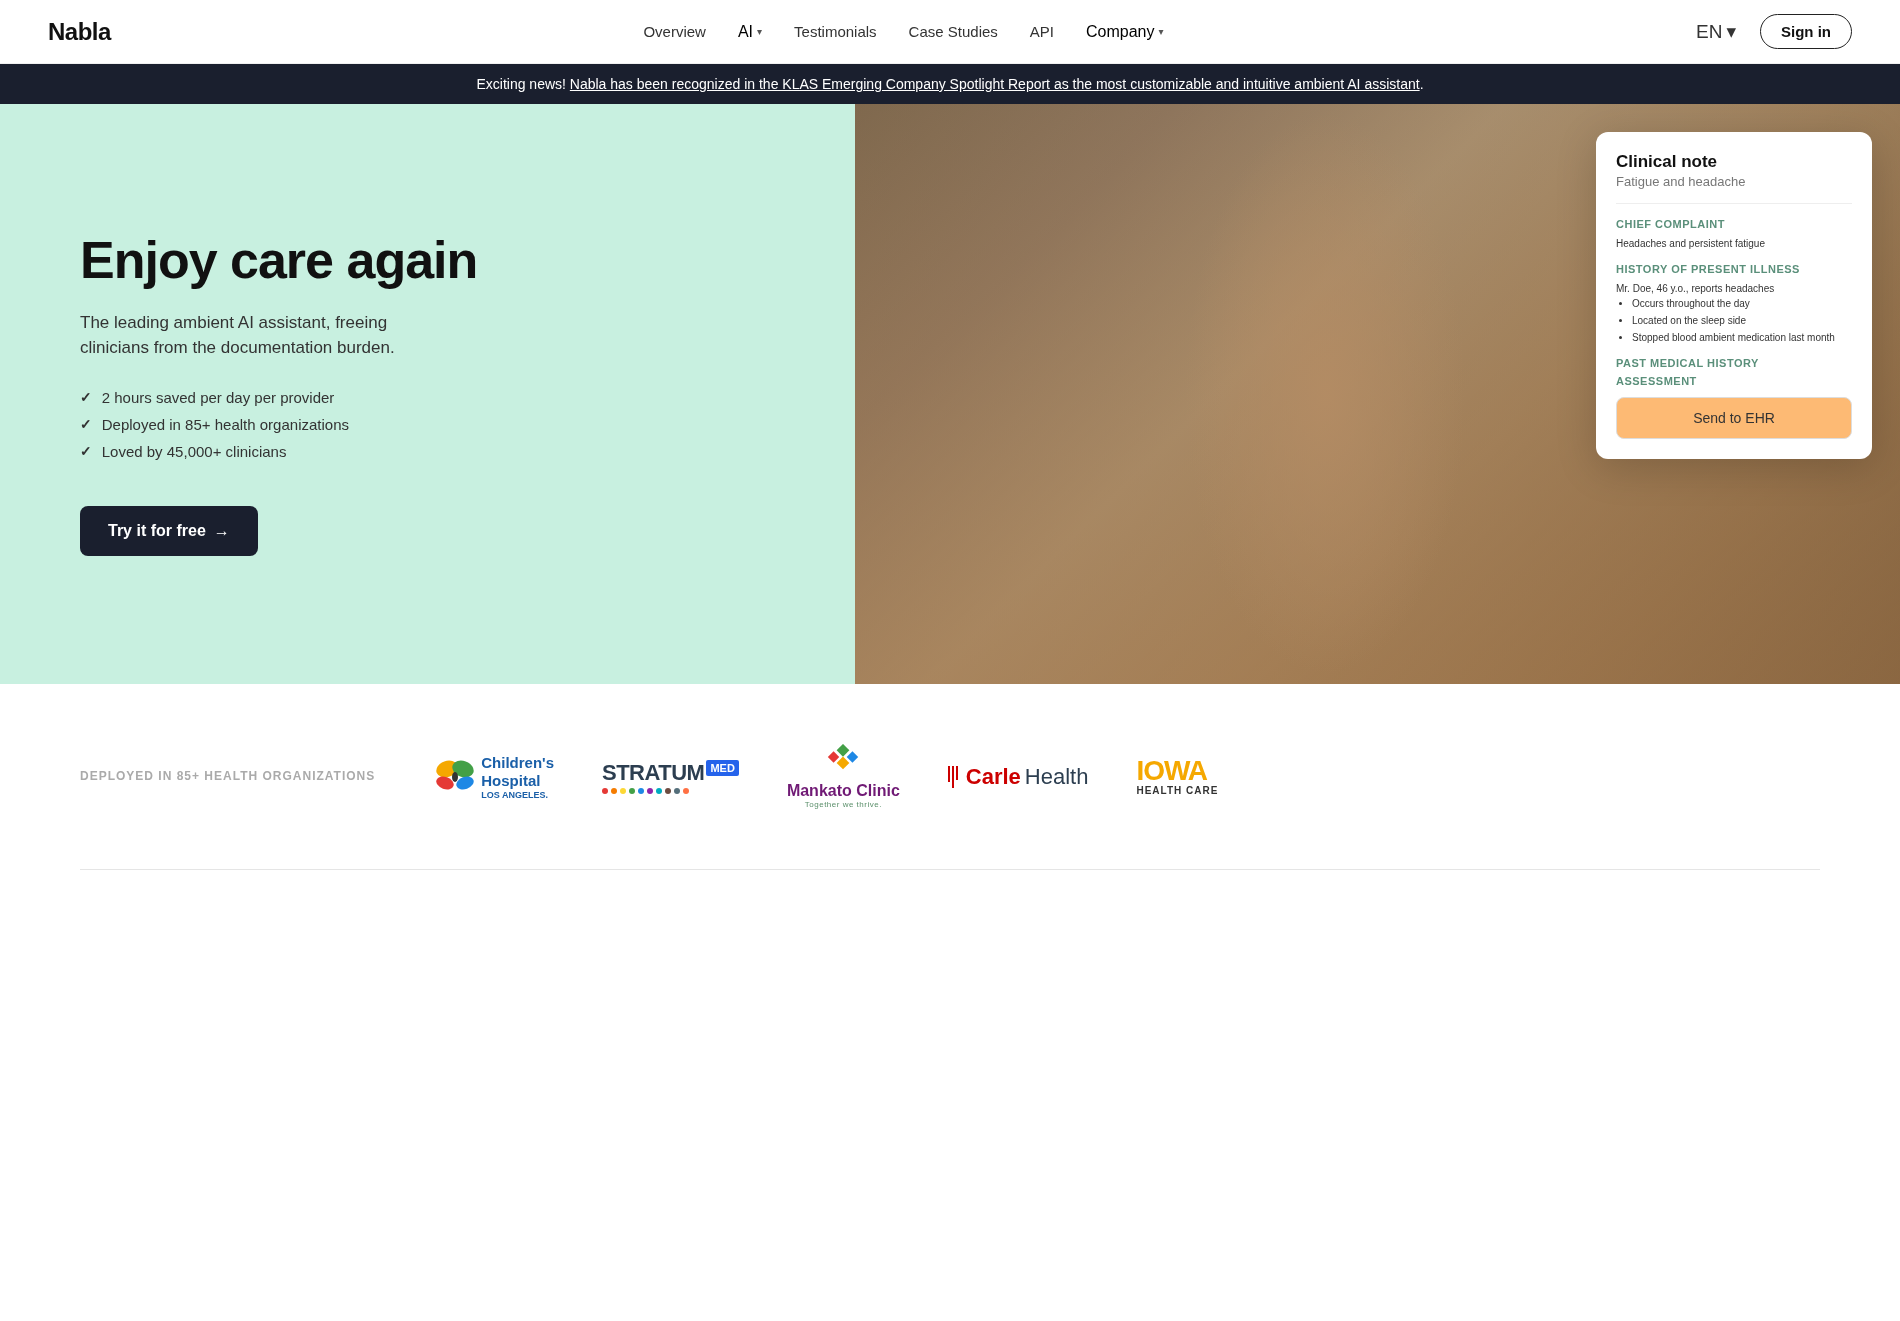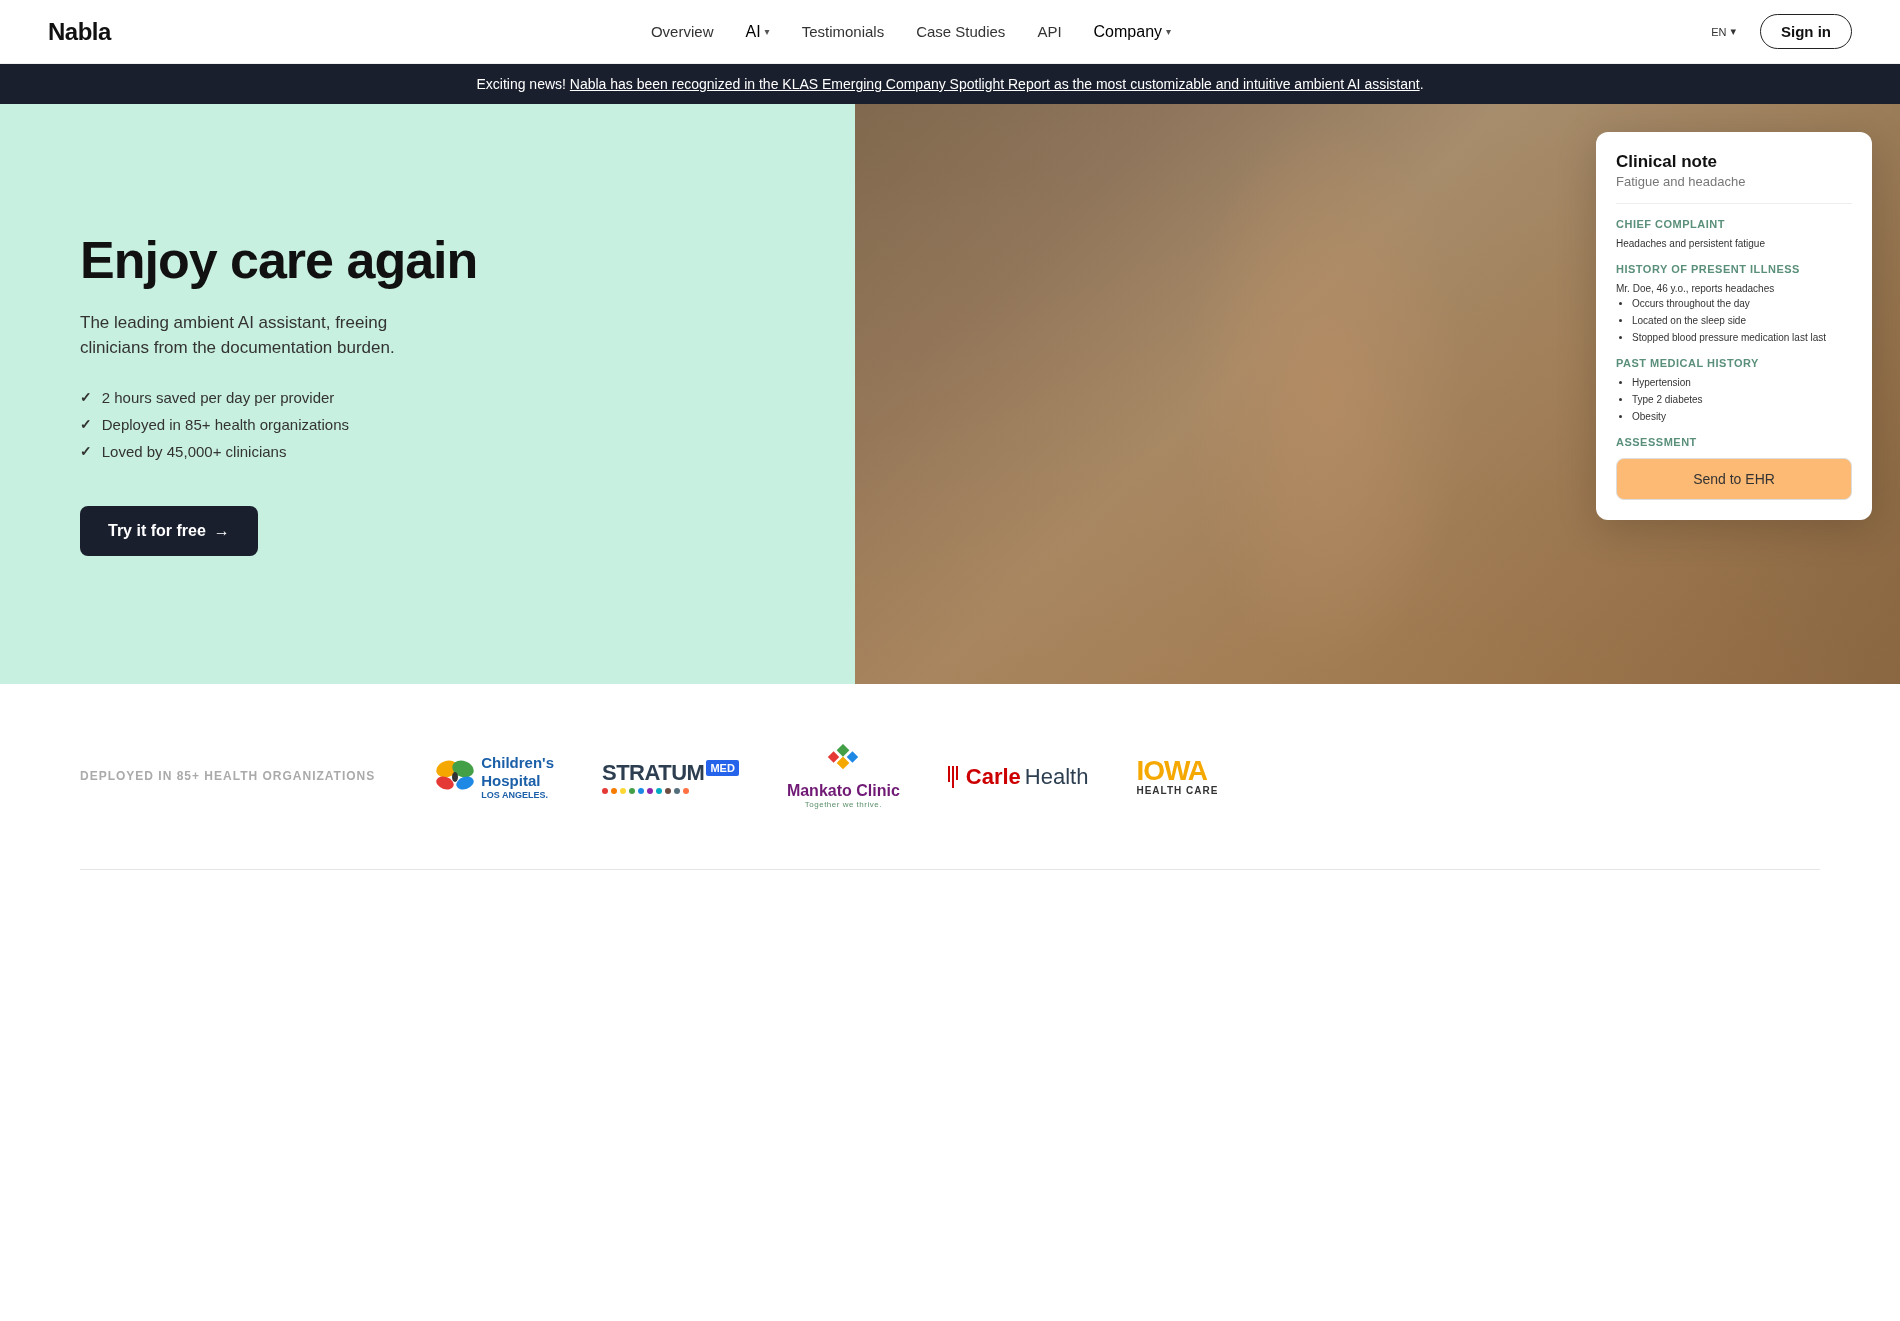--- a/index.html
+++ b/index.html
@@ -47,21 +47,21 @@
     }
     .nav-right {
       display: flex;
       align-items: center;
       gap: 24px;
     }
     .lang-selector {
       display: flex;
       align-items: center;
       gap: 4px;
-      font-size: 11px;
+      font-size: 19px;
       color: #333;
       cursor: pointer;
       font-weight: 500;
     }
     .sign-in-btn {
       border: 1.5px solid #222;
       background: #fff;
       padding: 8px 20px;
       border-radius: 24px;
       font-size: 15px;
@@ -484,32 +484,25 @@
 
       <div class="card-section-label">CHIEF COMPLAINT</div>
       <div class="card-section-content">Headaches and persistent fatigue</div>
 
       <div class="card-section-label">HISTORY OF PRESENT ILLNESS</div>
       <div class="card-section-content">
         <span>Mr. Doe, 46 y.o., reports headaches</span>
         <ul>
           <li>Occurs throughout the day</li>
           <li>Located on the sleep side</li>
-          <li>Stopped blood pressure medication last last</li>
+          <li>Stopped blood ambient medication last month</li>
         </ul>
       </div>
 
       <div class="card-section-label">PAST MEDICAL HISTORY</div>
-      <div class="card-section-content">
-        <ul>
-          <li>Hypertension</li>
-          <li>Type 2 diabetes</li>
-          <li>Obesity</li>
-        </ul>
-      </div>
 
       <div class="card-section-label">ASSESSMENT</div>
 
       <button class="send-ehr-btn">Send to EHR</button>
     </div>
   </div>
 </section>
 
 <section class="partners-section">
   <div class="partners-inner">

